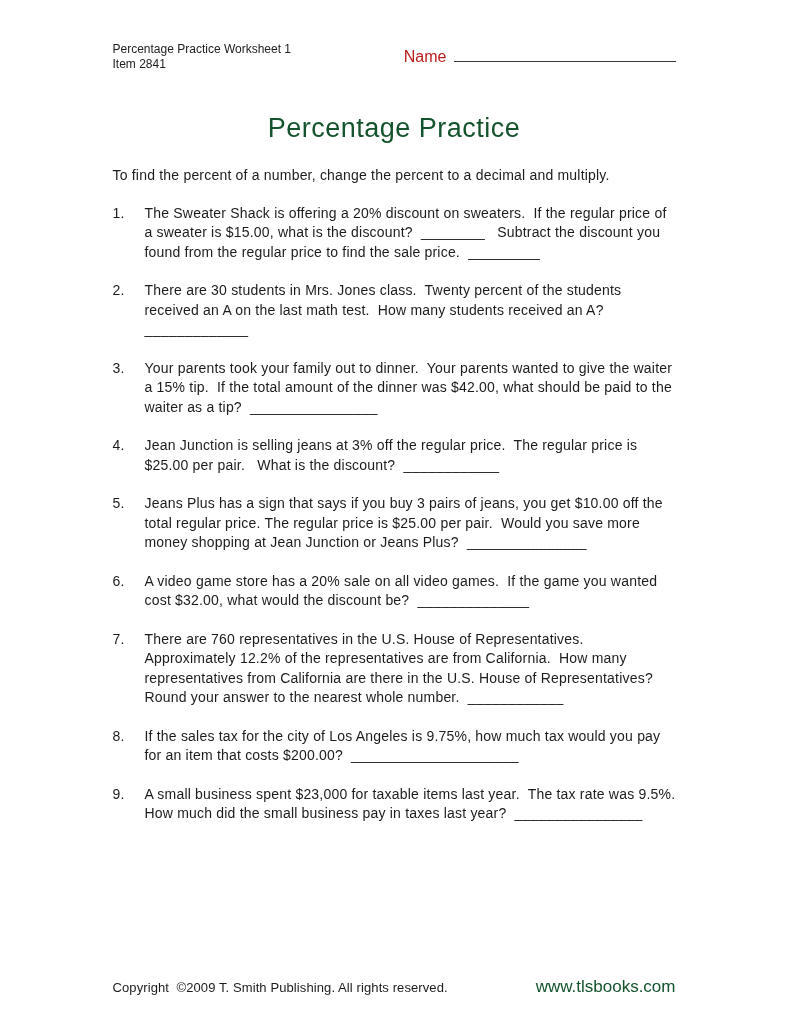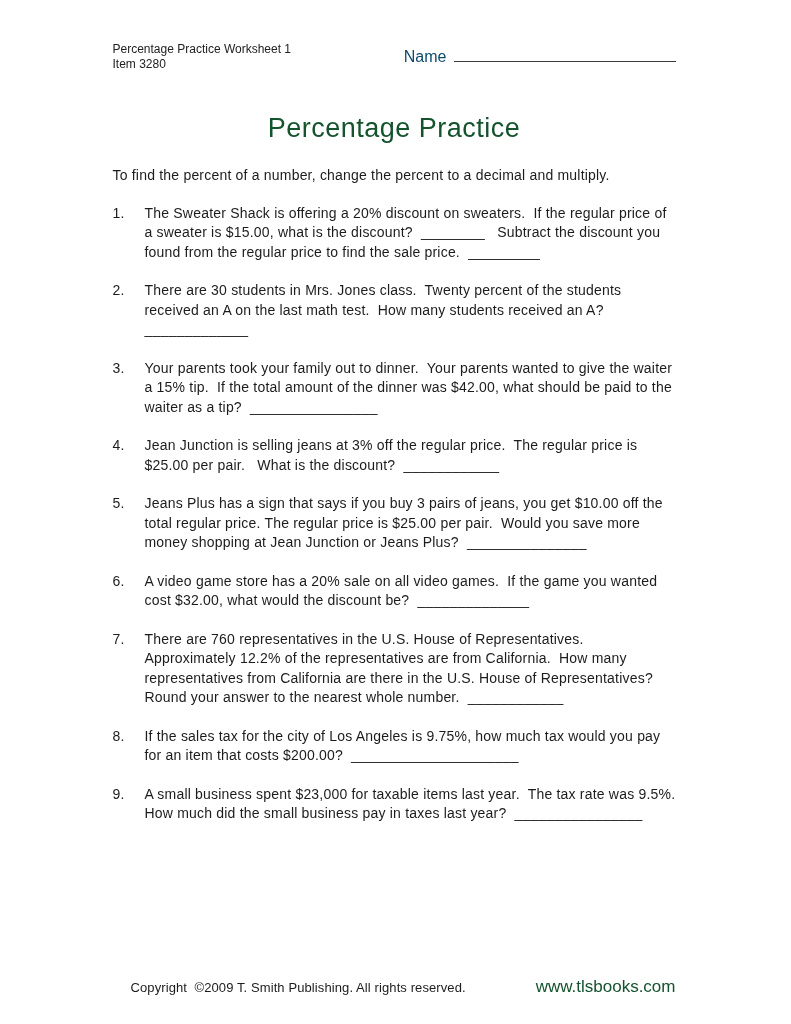--- a/index.html
+++ b/index.html
@@ -22,21 +22,21 @@
   }
   .header-left {
     font-size: 12px;
     line-height: 15px;
     color: #222;
   }
   .header-right {
     display: flex;
     align-items: baseline;
     font-size: 16px;
-    color: #0c4a6e;
+    color: #b91c1c;
     padding-top: 6px;
   }
   .name-blank {
     display: inline-block;
     width: 222px;
     border-bottom: 1.5px solid #3a3a3a;
     height: 13px;
     margin-left: 7px;
   }
   .doc-title {
@@ -61,39 +61,39 @@
     display: flex;
     font-size: 14px;
     line-height: 19.5px;
     letter-spacing: 0.2px;
     margin-bottom: 19px;
   }
   .p-num { flex: none; width: 32px; }
   .p-text { flex: 1; white-space: pre-wrap; }
   .footer {
     position: absolute;
-    left: 63px;
+    left: 45px;
     right: 48px;
     bottom: 36px;
     display: flex;
     justify-content: space-between;
     align-items: baseline;
   }
   .copyright { font-size: 13px; letter-spacing: 0.1px; white-space: pre; color: #1c1c1c; }
   .website { font-size: 17px; color: #14532d; }
 </style>
 </head>
 <body>
 
 <div class="page">
 
   <div class="header-row">
     <div class="header-left">
       <div>Percentage Practice Worksheet 1</div>
-      <div>Item 3280</div>
+      <div>Item 2841</div>
     </div>
     <div class="header-right">
       <span>Name</span>
       <span class="name-blank"></span>
     </div>
   </div>
 
   <div class="doc-title">Percentage Practice</div>
 
   <div class="para first">To find the percent of a number, change the percent to a decimal and multiply.</div>

